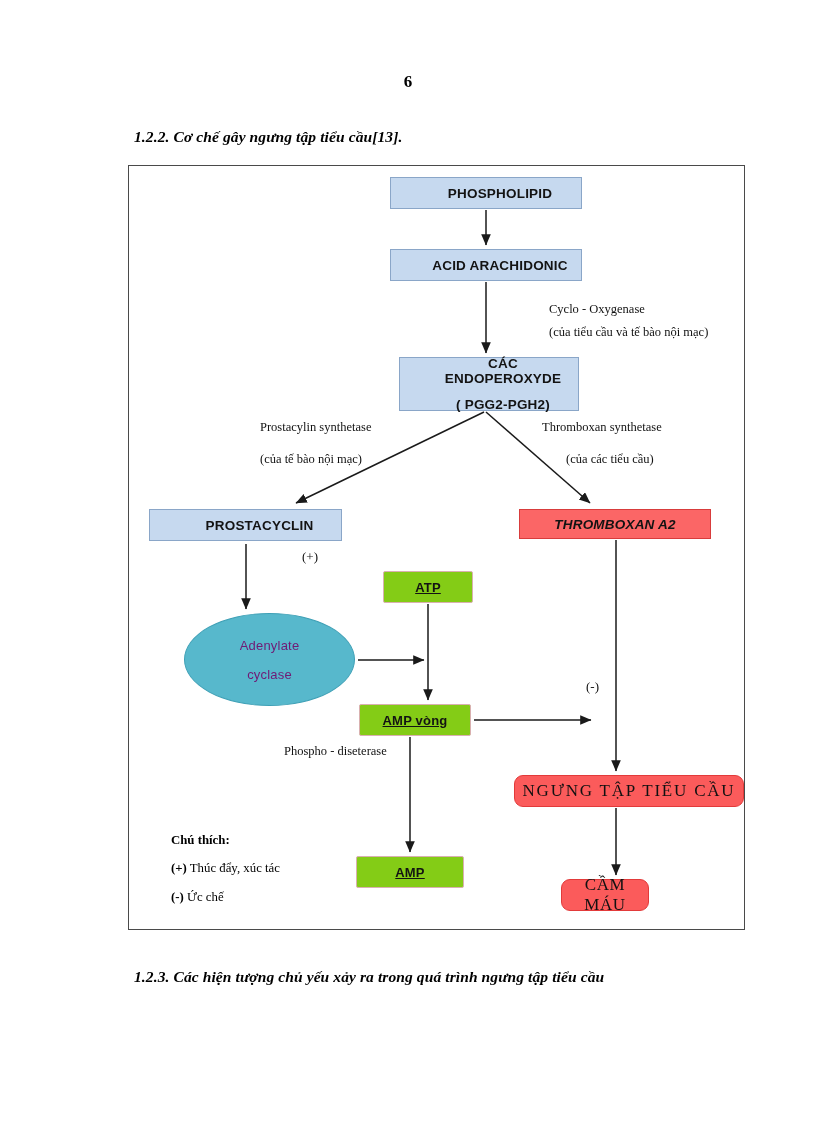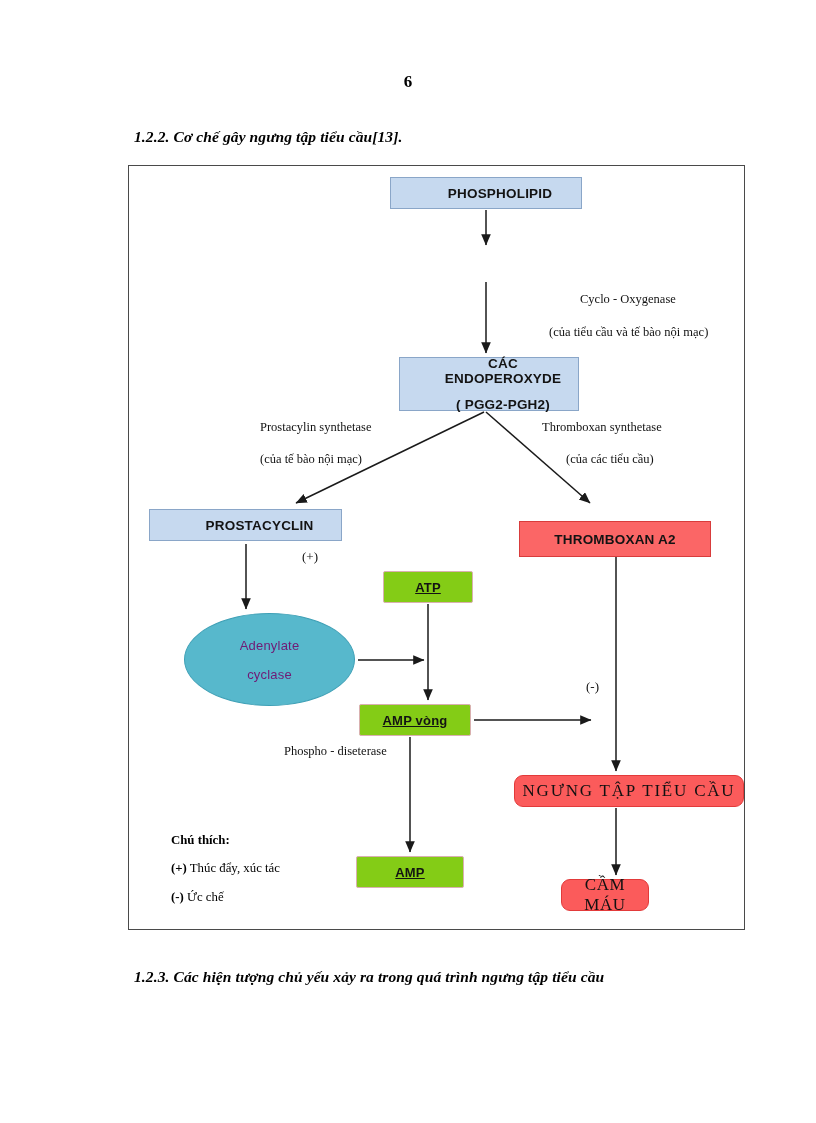--- a/index.html
+++ b/index.html
@@ -107,21 +107,21 @@
     font-size: 13px;
     color: #701a75;
     line-height: 2.55;
   }
 
   
   #node-phospholipid   { left: 261px; top: 11px;  width: 192px; height: 32px; }
   #node-acid-arachi    { left: 261px; top: 83px;  width: 192px; height: 32px; }
   #node-endoperoxyde   { left: 270px; top: 191px; width: 180px; height: 54px; }
   #node-prostacyclin   { left: 20px;  top: 343px; width: 193px; height: 32px; }
-  #node-thromboxan     { left: 390px; top: 355px; width: 192px; height: 36px; }
+  #node-thromboxan     { left: 390px; top: 343px; width: 192px; height: 30px; font-style: italic; }
   #node-atp            { left: 254px; top: 405px; width: 90px;  height: 32px; }
   #node-adenylate      { left: 55px;  top: 447px; width: 171px; height: 93px;
                          line-height: 1.0; }
   #node-amp-vong       { left: 230px; top: 538px; width: 112px; height: 32px; }
   #node-amp            { left: 227px; top: 690px; width: 108px; height: 32px; }
   #node-ngung-tap      { left: 385px; top: 609px; width: 230px; height: 32px; }
   #node-cam-mau        { left: 432px; top: 713px; width: 88px; height: 32px;
                          letter-spacing: 0.6px; }
 
   .node-ellipse .ell-line { display: block; }
@@ -130,21 +130,21 @@
   .node-multiline .nl { display: block; }
   .node-multiline .nl + .nl { margin-top: 11px; }
 
   
   .annot {
     font-family: "Liberation Serif", serif;
     font-size: 12.5px;
     color: #111;
     white-space: nowrap;
   }
-  #lbl-cyclo-1   { left: 420px; top: 126px; margin-left: 31px; }
+  #lbl-cyclo-1   { left: 420px; top: 136px; }
   #lbl-cyclo-2   { left: 420px; top: 159px; }
   #lbl-prosta-1  { left: 131px; top: 254px; }
   #lbl-prosta-2  { left: 131px; top: 286px; }
   #lbl-thromb-1  { left: 413px; top: 254px; }
   #lbl-thromb-2  { left: 437px; top: 286px; }
   #lbl-plus      { left: 173px; top: 383px; font-size: 13px; }
   #lbl-minus     { left: 457px; top: 513px; font-size: 13px; }
   #lbl-phospho   { left: 155px; top: 578px; }
 
   
@@ -211,20 +211,23 @@
       <line x1="487" y1="374" x2="487" y2="605"></line>
 
       <line x1="487" y1="642" x2="487" y2="709"></line>
     </g>
   </svg>
 
   <div class="node node-blue" id="node-phospholipid">
     <span>PHOSPHOLIPID</span>
   </div>
 
+  <div class="node node-blue" id="node-acid-arachi">
+    <span>ACID ARACHIDONIC</span>
+  </div>
 
   <div class="node node-blue node-multiline" id="node-endoperoxyde">
     <span class="nl">CÁC ENDOPEROXYDE</span>
     <span class="nl">( PGG2-PGH2)</span>
   </div>
 
   <div class="node node-blue" id="node-prostacyclin">
     <span>PROSTACYCLIN</span>
   </div>
 

